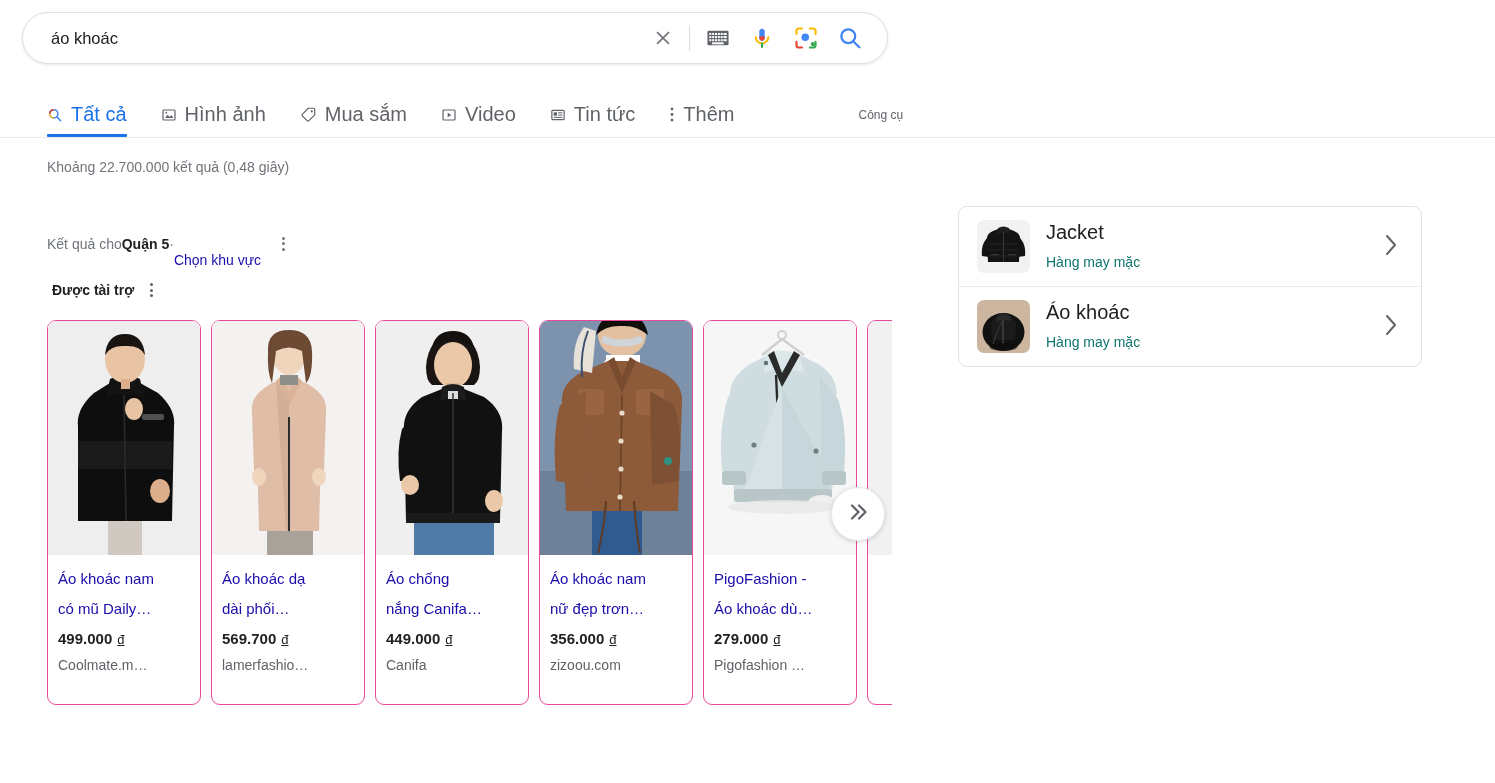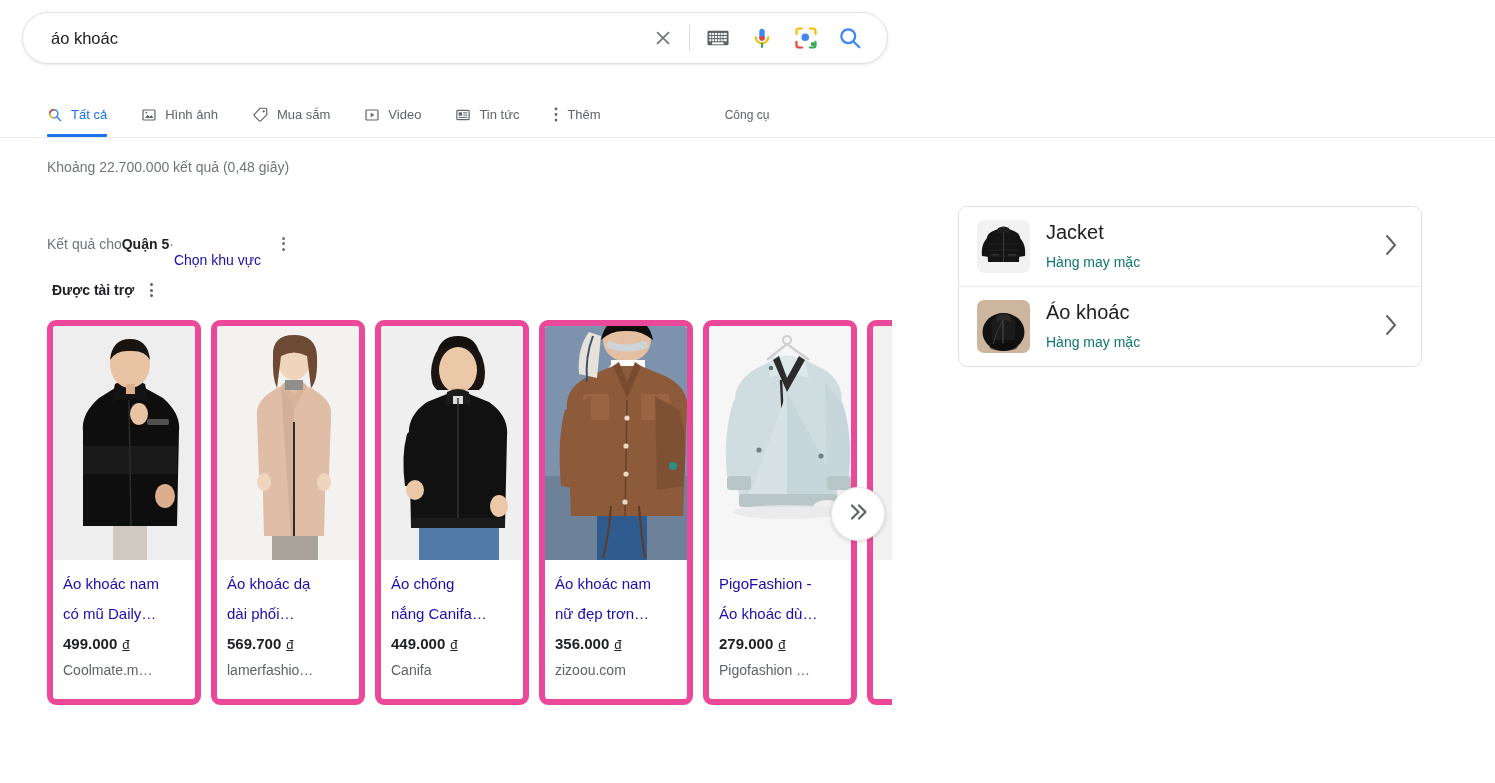--- a/index.html
+++ b/index.html
@@ -38,21 +38,21 @@
   .nav {
     position: absolute; left: 0; top: 98px; width: 1495px; height: 40px;
   }
   .nav-inner { position: relative; height: 100%; padding-left: 47px; display: flex; align-items: flex-start; }
   .nav-rule {
     position: absolute; left: 0; right: 0; top: 39px; height: 1px; background: #ebebeb;
   }
   .tab {
     display: flex; align-items: center; gap: 8px;
     height: 33px; padding: 0 0 0 0; margin-right: 34px;
-    color: #5f6368; font-size: 13px; cursor: pointer; position: relative;
+    color: #5f6368; font-size: 20px; cursor: pointer; position: relative;
     white-space: nowrap;
   }
   .tab.active { color: #1a73e8; }
   .tab.active .tab-underline {
     position: absolute; left: 0; right: 0; bottom: -6px; height: 3px;
     background: #1a73e8; border-radius: 1px;
   }
   .tab svg { display:block; }
   .tools {
     margin-left: 90px; color: #5f6368; font-size: 12px; cursor: pointer; height:33px;
@@ -86,21 +86,21 @@
   .sponsor-head .kebab i { background: #5f6368; }
 
   
   .carousel {
     position: absolute; left: 47px; top: 320px;
     width: 845px; height: 385px;
     display: flex; gap: 0; overflow: hidden;
   }
   .pcard {
     width: 154px; flex: 0 0 154px; height: 385px;
-    border: 6px solid #ec4899; border-radius: 9px;
+    border: 1px solid #ec4899; border-radius: 9px;
     background: #fff; margin-right: 10px;
     overflow: hidden; cursor: pointer;
     display: flex; flex-direction: column;
   }
   .pimg {
     width: 100%; height: 234px;
     background: #f1f1f1; position: relative; overflow: hidden;
   }
   .pbody { padding: 9px 10px 0 10px; }
   .ptitle {

